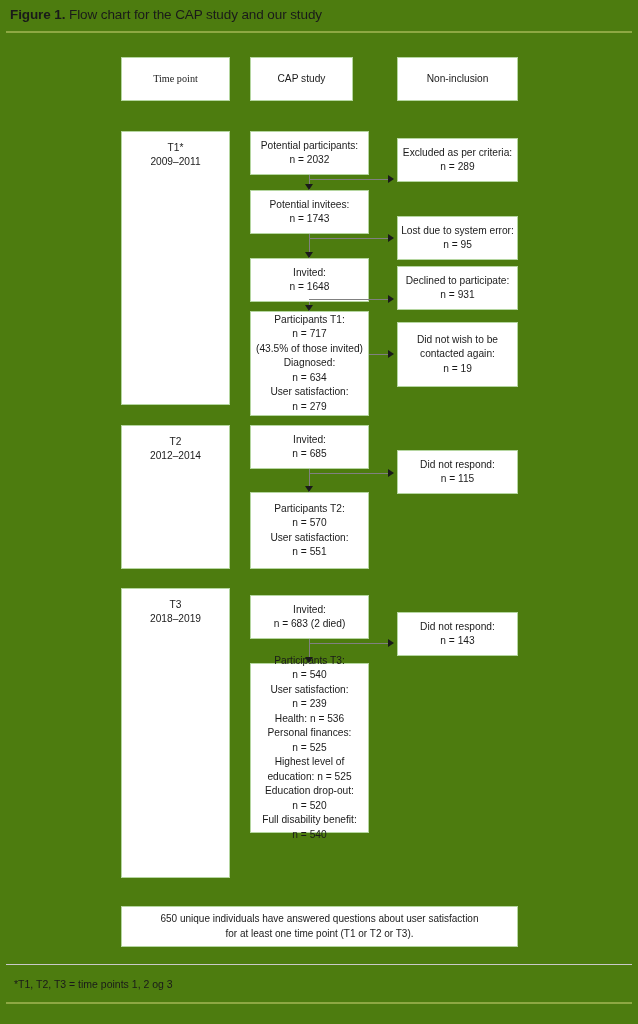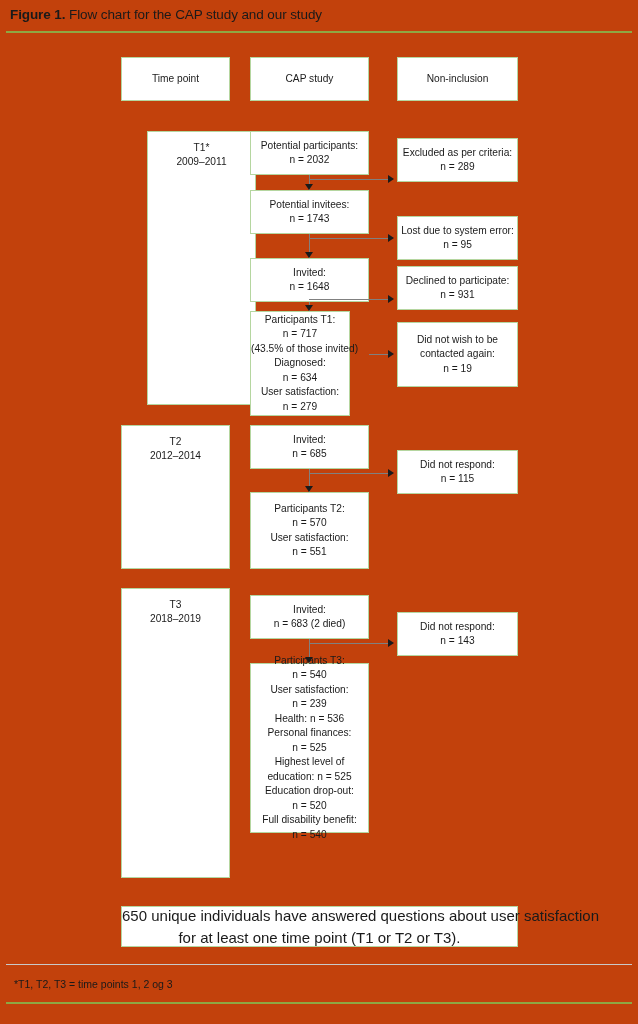--- a/index.html
+++ b/index.html
@@ -8,21 +8,21 @@
     background: #ffffff;
   }
   body {
     font-family: "Liberation Sans", sans-serif;
     color: #1a1a1a;
   }
   #page {
     position: relative;
     width: 638px;
     height: 1024px;
-    background: #c2410c;
+    background: #4d7c0f;
     overflow: hidden;
   }
 
   
   .fig-caption {
     position: absolute;
     left: 10px;
     top: 7px;
     font-size: 13.5px;
     letter-spacing: -0.1px;
@@ -123,39 +123,39 @@
 </head>
 <body>
 
 <div id="page">
 
   <div class="fig-caption">
     <span class="fig-label">Figure 1.</span><span> Flow chart for the CAP study and our study</span>
   </div>
   <div class="rule-top"></div>
 
-  <div class="box" style="left:121px; top:57px; width:109px; height:44px;">
+  <div class="box" style="left:121px; top:57px; width:109px; height:44px;font-family:Liberation Serif, serif;">
     <div class="inner">
       <span class="line">Time point</span>
     </div>
   </div>
 
-  <div class="box" style="left:250px; top:57px; width:119px; height:44px;">
+  <div class="box" style="left:250px; top:57px; width:103px; height:44px;">
     <div class="inner">
       <span class="line">CAP study</span>
     </div>
   </div>
 
   <div class="box" style="left:397px; top:57px; width:121px; height:44px;">
     <div class="inner">
       <span class="line">Non-inclusion</span>
     </div>
   </div>
 
-  <div class="box top-align" style="left:121px; top:131px; width:109px; height:274px;margin-left:26px;">
+  <div class="box top-align" style="left:121px; top:131px; width:109px; height:274px;">
     <div class="inner">
       <span class="line">T1*</span>
       <span class="line">2009–2011</span>
     </div>
   </div>
 
   <div class="box top-align" style="left:121px; top:425px; width:109px; height:144px;">
     <div class="inner">
       <span class="line">T2</span>
       <span class="line">2012–2014</span>
@@ -183,21 +183,21 @@
     </div>
   </div>
 
   <div class="box" style="left:250px; top:258px; width:119px; height:44px;">
     <div class="inner">
       <span class="line">Invited:</span>
       <span class="line">n = 1648</span>
     </div>
   </div>
 
-  <div class="box" style="left:250px; top:311px; width:100px; height:105px;">
+  <div class="box" style="left:250px; top:311px; width:119px; height:105px;">
     <div class="inner">
       <span class="line">Participants T1:</span>
       <span class="line">n = 717</span>
       <span class="line">(43.5% of those invited)</span>
       <span class="line">Diagnosed:</span>
       <span class="line">n = 634</span>
       <span class="line">User satisfaction:</span>
       <span class="line">n = 279</span>
     </div>
   </div>
@@ -307,21 +307,21 @@
   <div class="vline" style="left:309px; top:469px; height:23px;"></div>
   <div class="arrow-down" style="left:305px; top:486px;"></div>
   <div class="hline" style="left:309px; top:473px; width:79px;"></div>
   <div class="arrow-right" style="left:388px; top:469px;"></div>
 
   <div class="vline" style="left:309px; top:639px; height:24px;"></div>
   <div class="arrow-down" style="left:305px; top:657px;"></div>
   <div class="hline" style="left:309px; top:643px; width:79px;"></div>
   <div class="arrow-right" style="left:388px; top:639px;"></div>
 
-  <div class="box" style="left:121px; top:906px; width:397px; height:41px; font-size:15px;">
+  <div class="box" style="left:121px; top:906px; width:397px; height:41px; font-size:10px;">
     <div class="inner">
       <span class="line">650 unique individuals have answered questions about user satisfaction</span>
       <span class="line">for at least one time point (T1 or T2 or T3).</span>
     </div>
   </div>
 
   <div class="rule-mid"></div>
   <div class="footnote">*T1, T2, T3 = time points 1, 2 og 3</div>
   <div class="rule-bottom"></div>
 

